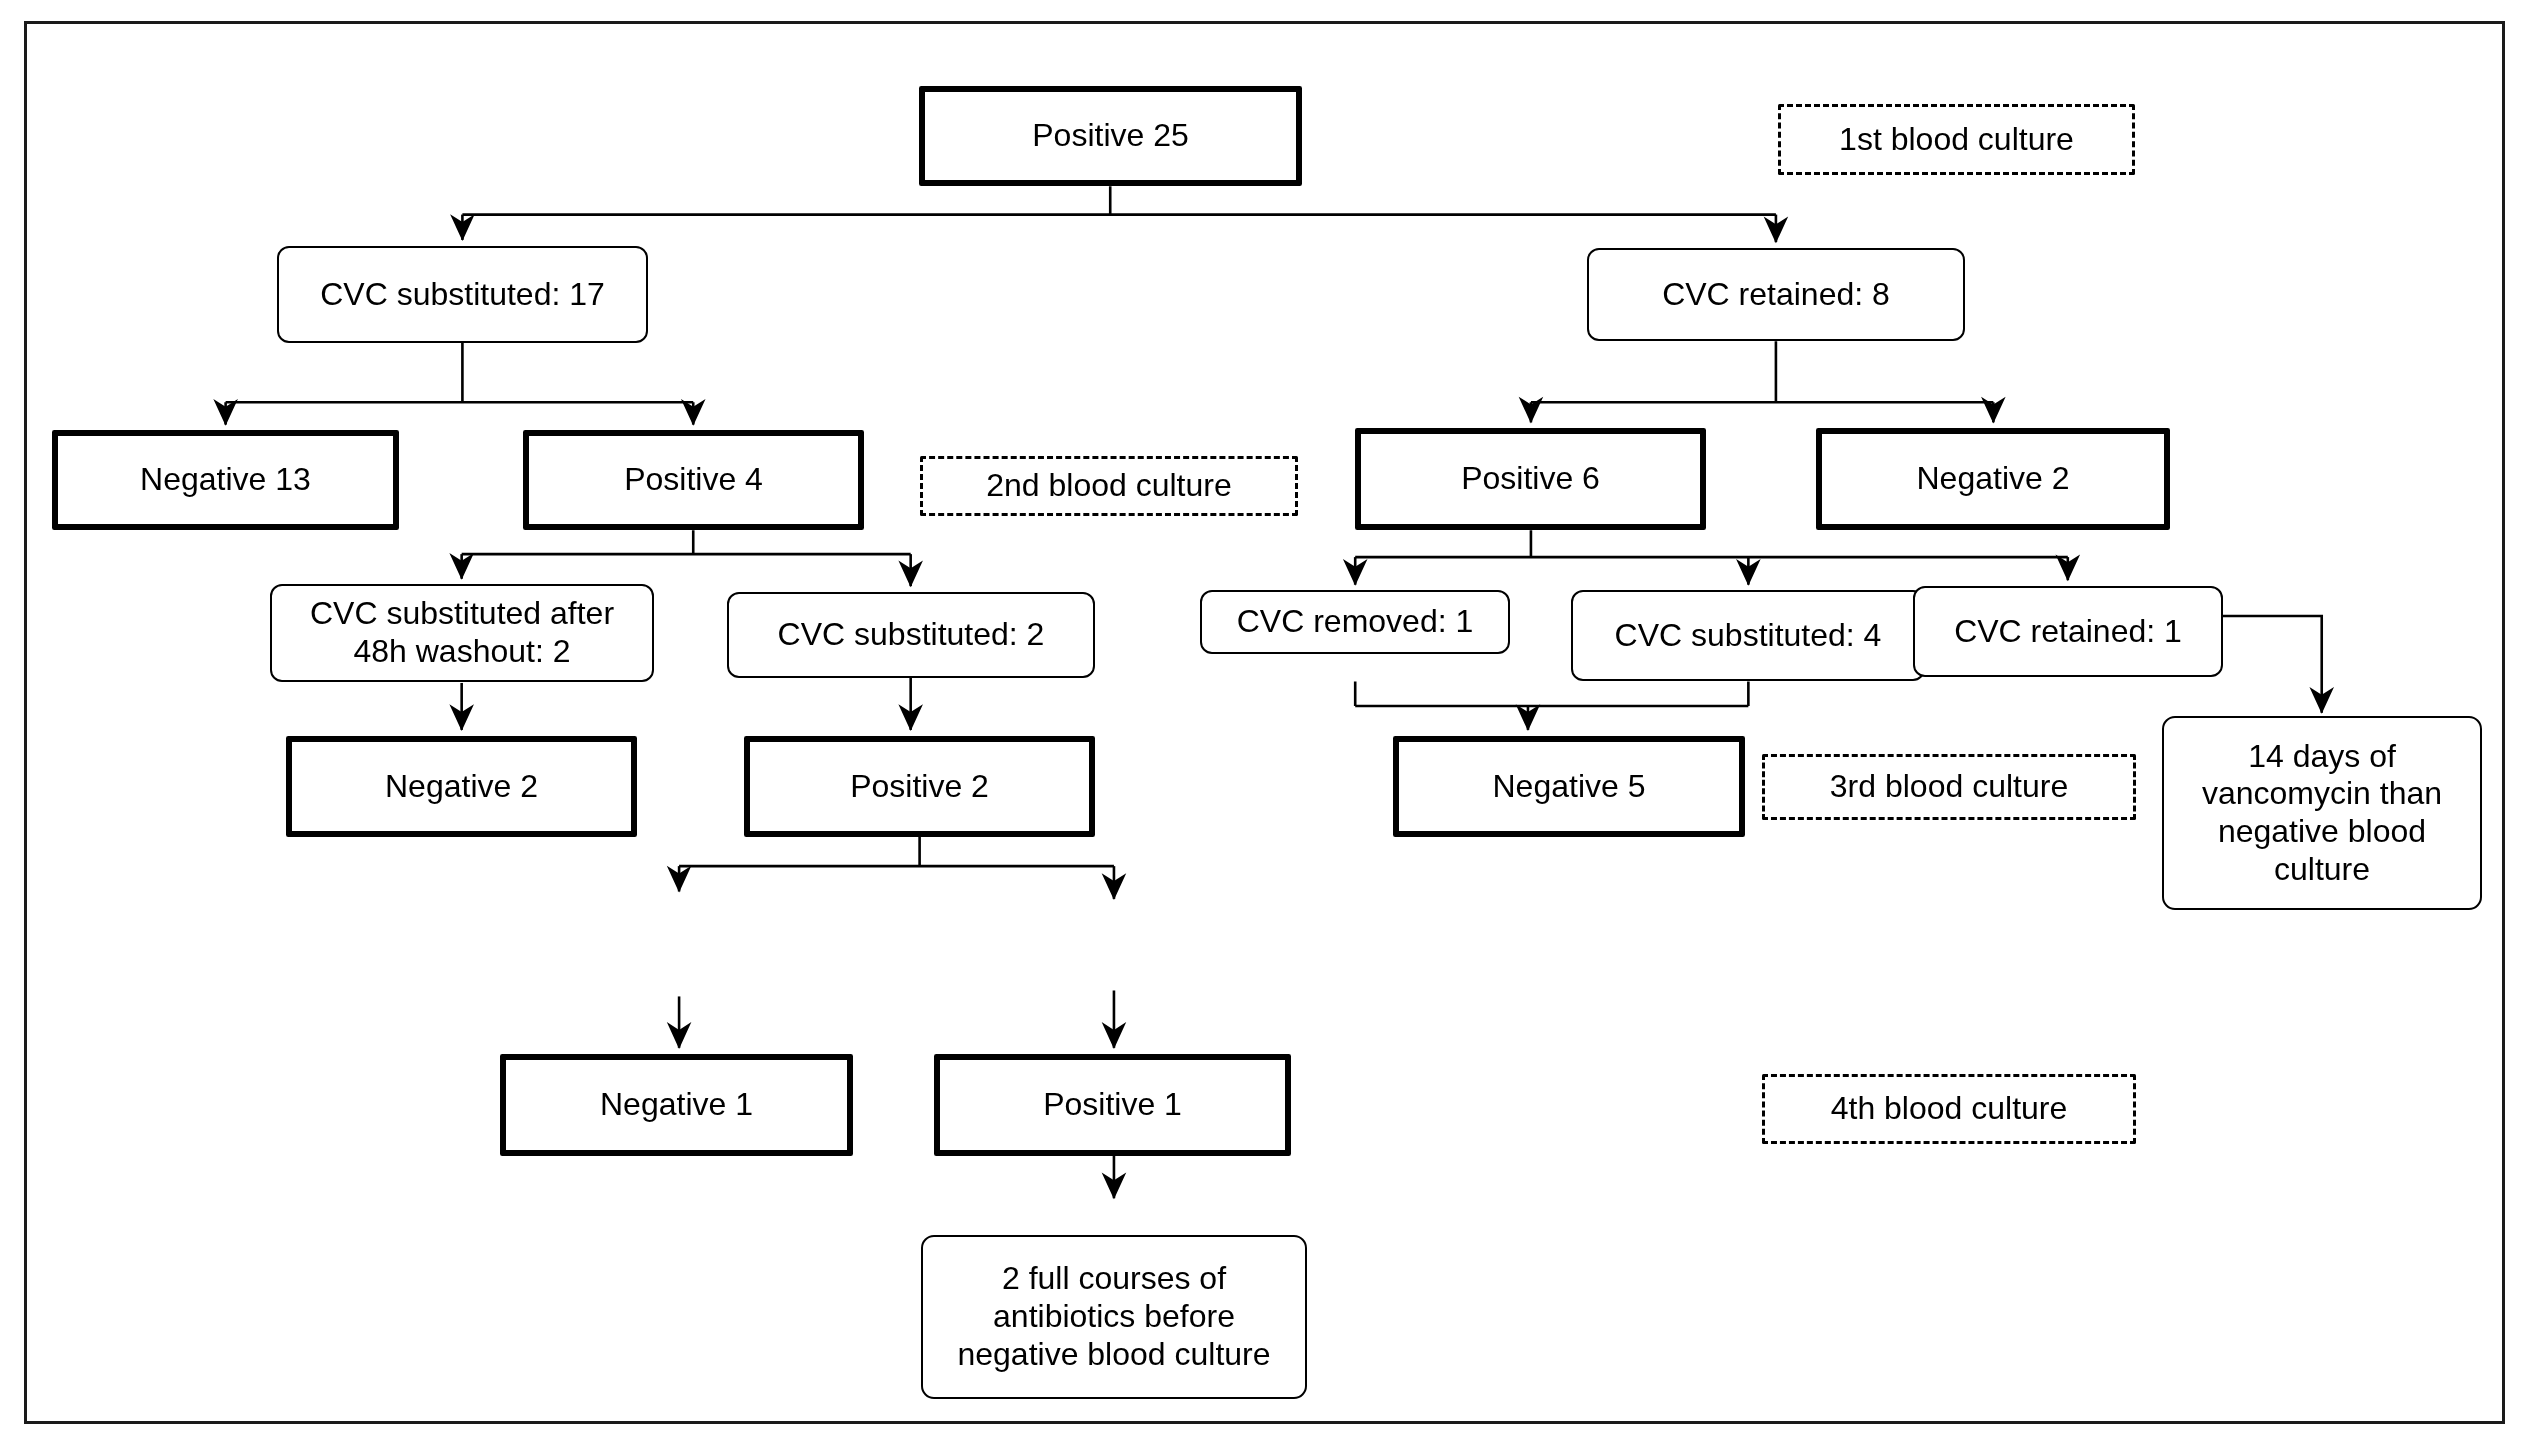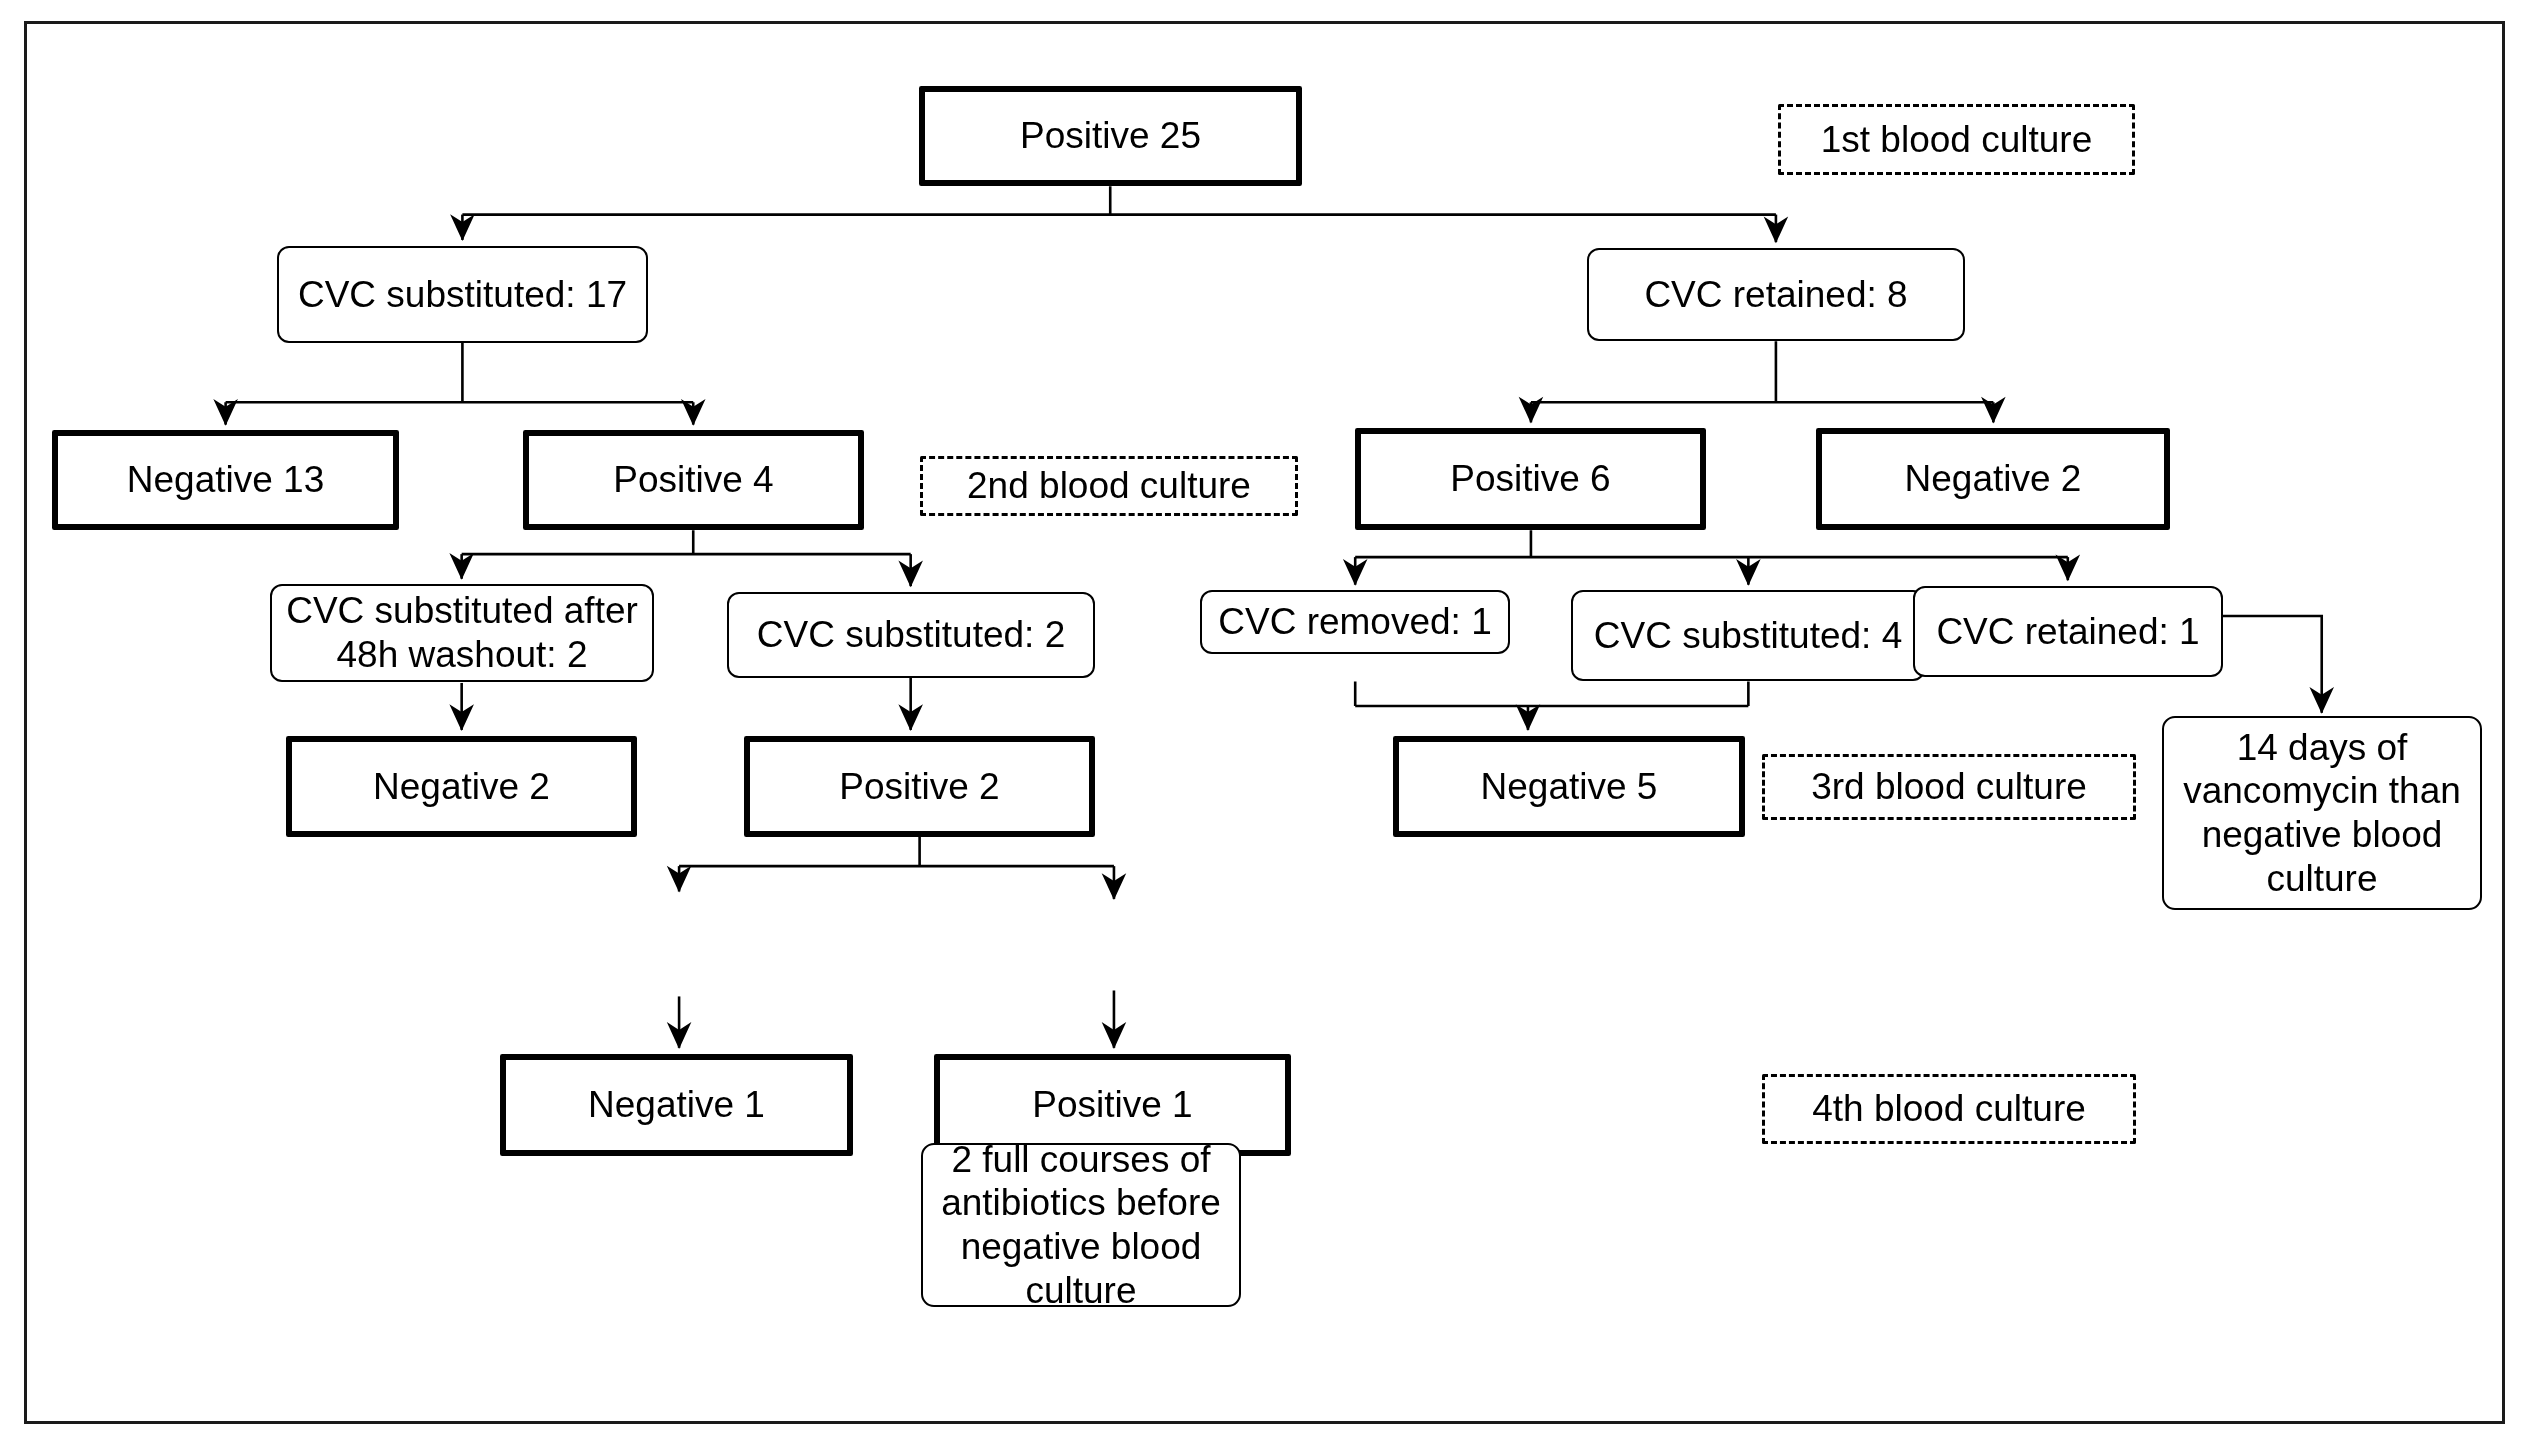--- a/index.html
+++ b/index.html
@@ -11,21 +11,21 @@
     color:#000;
   }
   .frame{
     position:absolute;left:24px;top:21px;width:2481px;height:1403px;
     border:3.7px solid #1a1a1a;box-sizing:border-box;background:#fff;
   }
   .connectors{position:absolute;left:0;top:0;width:2525px;height:1456px;}
   .node{
     position:absolute;box-sizing:border-box;
     display:flex;align-items:center;justify-content:center;text-align:center;
-    background:#ffffff;font-size:37px;line-height:1.18;
+    background:#ffffff;font-size:32px;line-height:1.18;
   }
   .result{border:6.7px solid #000;border-radius:2.2px;}
   .process{border:2.2px solid #000;border-radius:12px;padding:3px 13px;}
   .stagebox{border:3.7px dashed #000;border-radius:1.5px;}
   .outcome{border:2.2px solid #000;border-radius:13px;padding:4.5px 13.4px;}
 </style>
 </head>
 <body>
 
 <div class="stage">
@@ -101,15 +101,15 @@
   <div class="node result" style="left:744px;top:736px;width:351px;height:101px;">Positive 2</div>
   <div class="node result" style="left:1352px;top:736px;width:352px;height:101px;margin-left:41px;">Negative 5</div>
   <div class="node stagebox" style="left:1762px;top:754px;width:374px;height:66px;">3rd blood culture</div>
   <div class="node outcome" style="left:2162px;top:716px;width:320px;height:194px;">14 days of vancomycin than negative blood culture</div>
 
 
   <div class="node result" style="left:500px;top:1054px;width:353px;height:102px;">Negative 1</div>
   <div class="node result" style="left:934px;top:1054px;width:357px;height:102px;">Positive 1</div>
   <div class="node stagebox" style="left:1762px;top:1074px;width:374px;height:70px;">4th blood culture</div>
 
-  <div class="node outcome" style="left:921px;top:1143px;width:320px;height:164px;">2 full courses of antibiotics before negative blood culture</div>
+  <div class="node outcome" style="left:921px;top:1235px;width:386px;height:164px;">2 full courses of antibiotics before negative blood culture</div>
 </div>
 
 
 </body></html>

